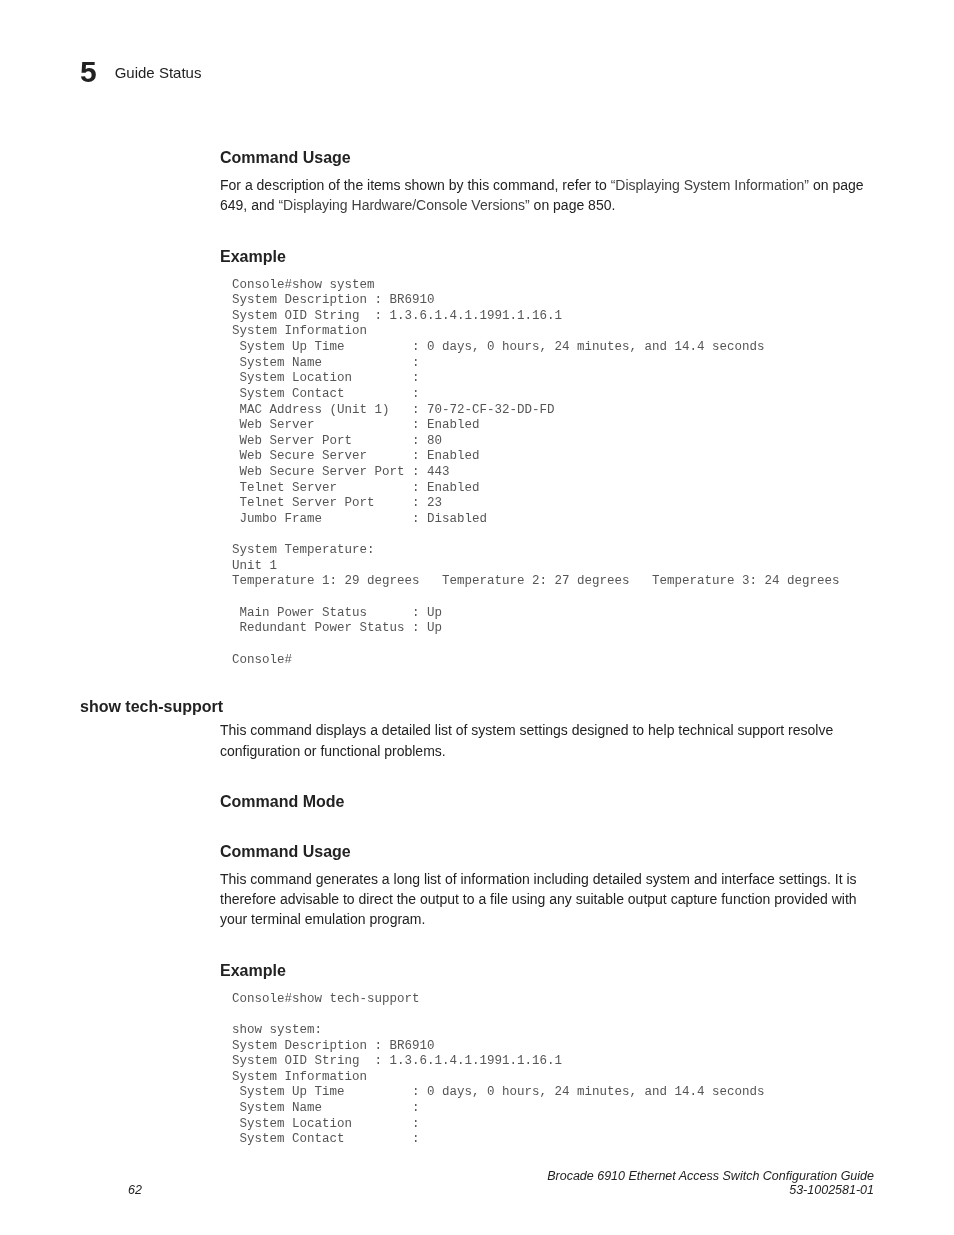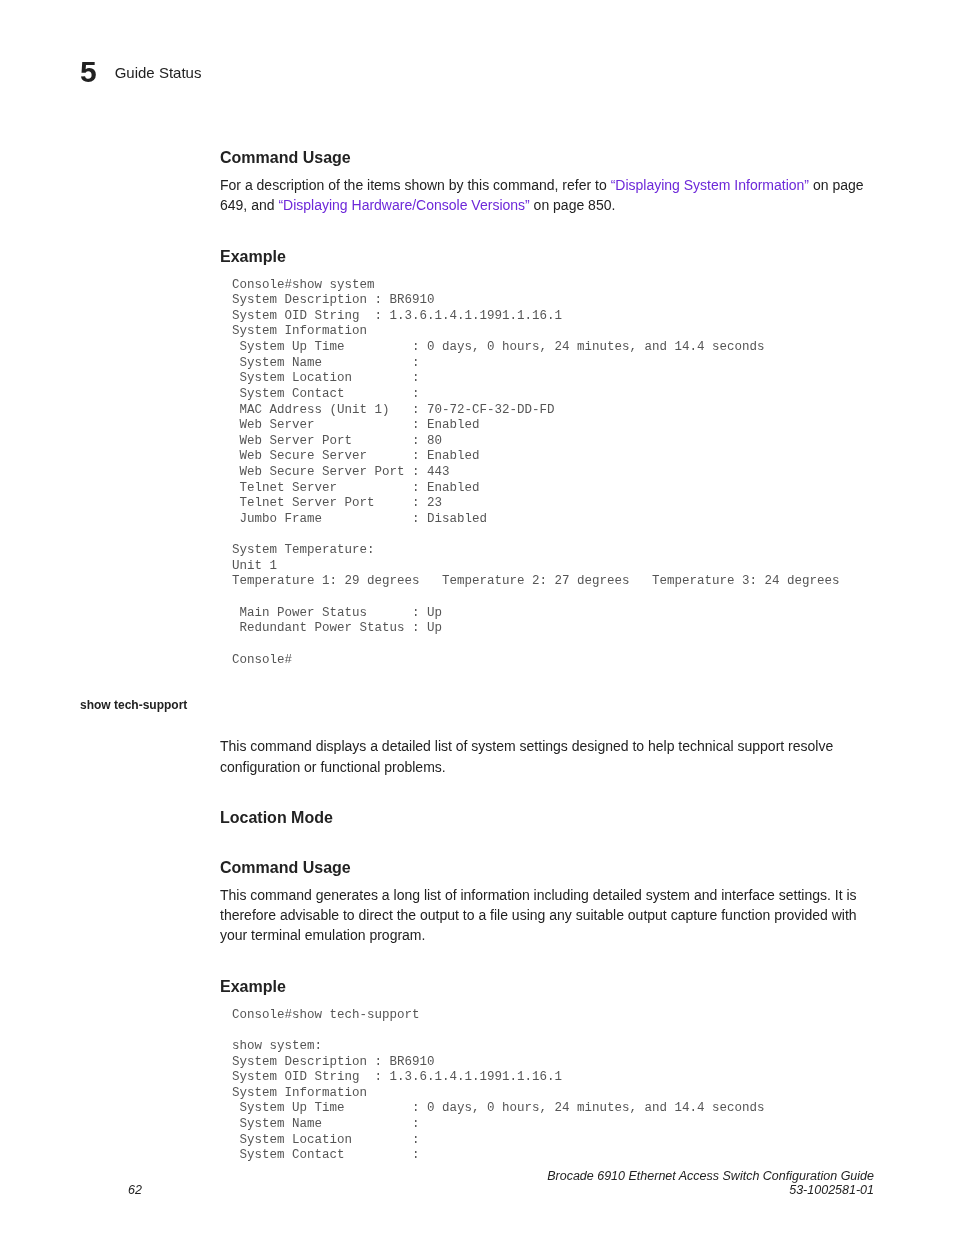--- a/index.html
+++ b/index.html
@@ -37,35 +37,35 @@
     font-weight: bold;
     font-size: 16px;
     margin-top: 32px;
     margin-bottom: 8px;
   }
   p {
     margin: 0 0 10px 0;
     line-height: 1.45;
   }
   .link {
-    color: #6d28d9;
+    color: #404040;
   }
   .code-block {
     font-family: "Courier New", Courier, monospace;
     font-size: 12.5px;
     white-space: pre;
     color: #555;
     line-height: 1.25;
     margin: 12px;
   }
   .left-label {
     font-weight: bold;
-    font-size: 12px;
+    font-size: 16px;
     margin-top: 30px;
-    margin-bottom: 24px;
+    margin-bottom: 4px;
   }
   .footer {
     position: absolute;
     bottom: 38px;
     left: 80px;
     right: 80px;
     display: flex;
     justify-content: space-between;
     align-items: flex-end;
     font-size: 12.5px;
@@ -123,21 +123,21 @@
 
 Console#</pre>
 
   </div>
 
   <div class="left-label">show tech-support</div>
 
   <div class="body-indent">
     <p>This command displays a detailed list of system settings designed to help technical support resolve configuration or functional problems.</p>
 
-    <div class="section-heading">Location Mode</div>
+    <div class="section-heading">Command Mode</div>
 
     <div class="section-heading">Command Usage</div>
     <p>This command generates a long list of information including detailed system and interface settings. It is therefore advisable to direct the output to a file using any suitable output capture function provided with your terminal emulation program.</p>
 
     <div class="section-heading">Example</div>
     <pre class="code-block">Console#show tech-support
 
 show system:
 System Description : BR6910
 System OID String  : 1.3.6.1.4.1.1991.1.16.1

